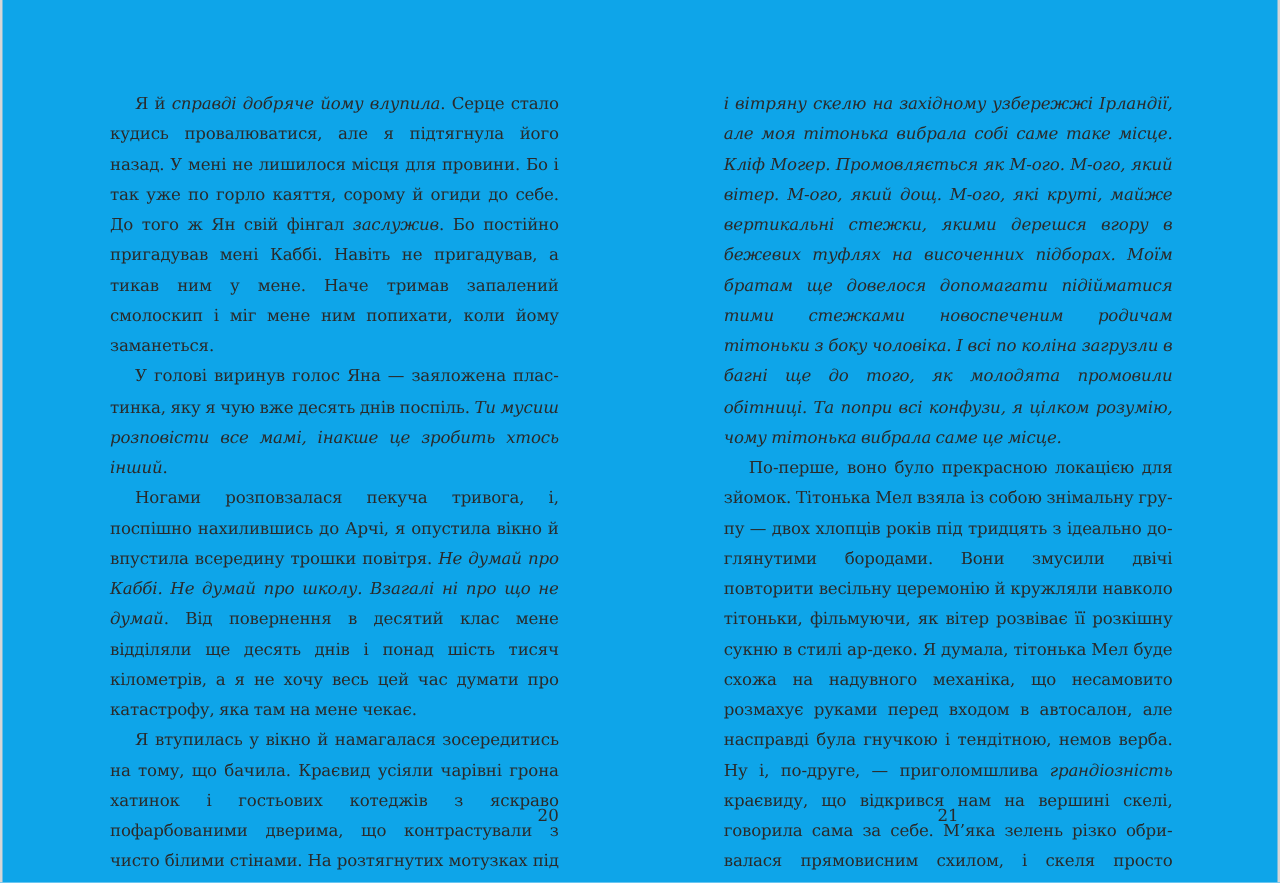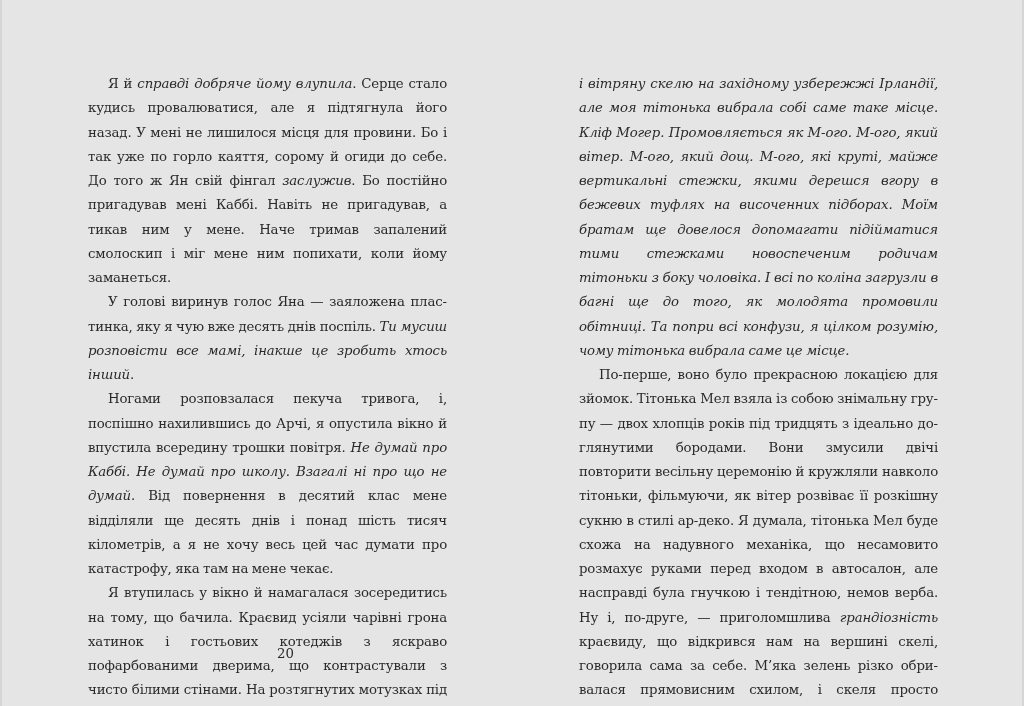--- a/index.html
+++ b/index.html
@@ -5,21 +5,21 @@
   html, body { margin: 0; padding: 0; }
   body {
     width: 1024px; height: 706px; overflow: hidden;
     background: #ffffff;
     font-family: "DejaVu Serif", "Liberation Serif", serif;
     color: #2a2a2a;
     position: relative;
   }
   .spread {
     position: absolute; left: 0; top: 0; width: 1024px; height: 706px;
-    background: #e5e5e5;
+    background: #0ea5e9;
     border-left: 2px solid #d6d6d6;
     border-right: 2px solid #d6d6d6;
     box-sizing: border-box;
   }
   .page {
     position: absolute; top: 72px; width: 359px;
   }
   .page.left { left: 86px; }
   .page.right { left: 577px; }
   .text {
@@ -30,21 +30,21 @@
     letter-spacing: -0.15px;
     word-spacing: -0.5px;
   }
   .para { margin: 0; text-indent: 20px; }
   .para.noindent { text-indent: 0; font-style: italic; }
   em { font-style: italic; }
   .folio {
     position: absolute; top: 646px; width: 359px; text-align: center;
     font-size: 13.3px; color: #2a2a2a;
   }
-  .folio.left { left: 104px; }
+  .folio.left { left: 86px; text-align: right; }
   .folio.right { left: 577px; }
 </style>
 </head>
 <body>
 
 <div class="spread">
 
   <div class="page left">
     <div class="text">
       <p class="para"><span>Я й </span><em>справді добряче йому влупила</em><span>. Серце стало кудись провалюватися, але я підтягнула його назад. У мені не лишилося місця для провини. Бо і так уже по горло каяття, сорому й огиди до себе. До того ж Ян свій фінгал </span><em>заслужив</em><span>. Бо постійно пригадував мені Каббі. Навіть не пригадував, а тикав ним у мене. Наче тримав запалений смолоскип і міг мене ним попихати, коли йому заманеться.</span></p>
@@ -57,14 +57,15 @@
 
   <div class="page right">
     <div class="text">
       <p class="para noindent"><span>і вітряну скелю на західному узбережжі Ірландії, але моя тітонька вибрала собі саме таке місце. Кліф Могер. Промовляється як М-ого. М-ого, який вітер. М-ого, який дощ. М-ого, які круті, майже вертикальні стежки, якими дерешся вгору в бежевих туфлях на височенних підбо­рах. Моїм братам ще довелося допомагати підійматися тими стежками новоспеченим родичам тітоньки з боку чоловіка. І всі по коліна загрузли в багні ще до того, як молодята промовили обітниці. Та попри всі конфузи, я цілком розумію, чому тітонька вибрала саме це місце.</span></p>
       <p class="para"><span>По-перше, воно було прекрасною локацією для зйомок. Тітонька Мел взяла із собою знімальну гру­пу — двох хлопців років під тридцять з ідеально до­глянутими бородами. Вони змусили двічі повторити весільну церемонію й кружляли навколо тітоньки, фільмуючи, як вітер розвіває її розкішну сукню в стилі ар-деко. Я думала, тітонька Мел буде схожа на надув­ного механіка, що несамовито розмахує руками перед входом в автосалон, але насправді була гнучкою і тен­дітною, немов верба. Ну і, по-друге, — приголомшлива </span><em>грандіозність</em><span> краєвиду, що відкрився нам на вершині скелі, говорила сама за себе. М’яка зелень різко обри­валася прямовисним схилом, і скеля просто впадала в океан, а внизу об кам’яну стіну розбивалися хвилі й захопливо розсипалися бризками.</span></p>
 
     </div>
   </div>
 
   <div class="folio left">20</div>
+  <div class="folio right">21</div>
 
 </div>
 
 </body></html>

